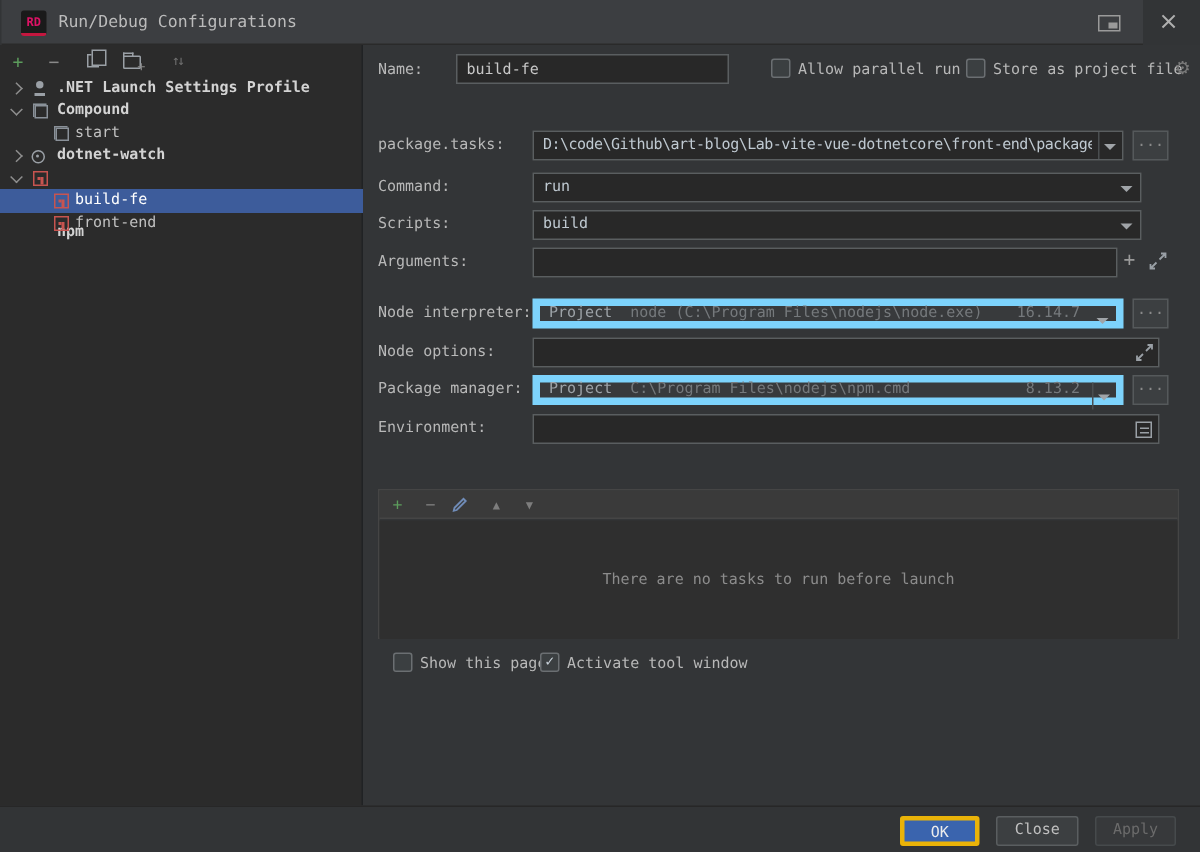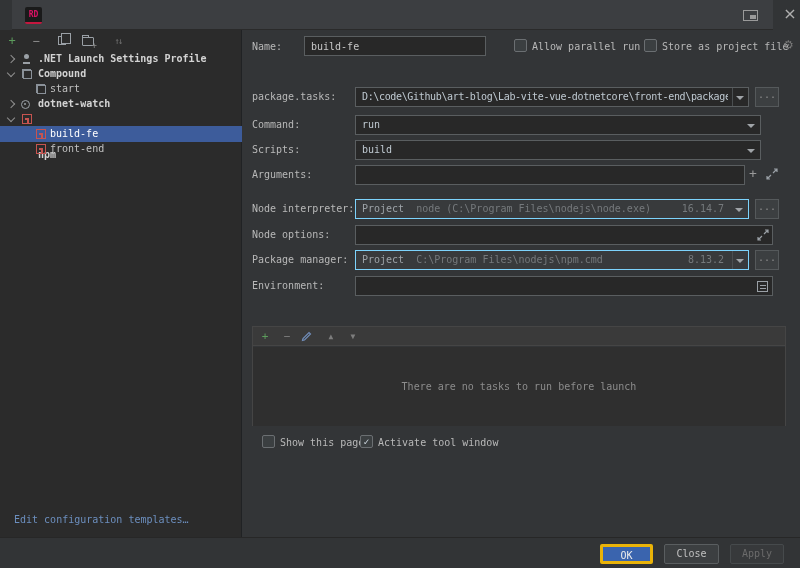--- a/index.html
+++ b/index.html
@@ -7,21 +7,21 @@
   body {
     font-family:"DejaVu Sans Mono", monospace;
     font-size:10px;
     background:#323436;
     color:#BBBBBB;
     position:relative;
     -webkit-font-smoothing:antialiased;
   }
 
   
-  .titlebar { position:absolute; top:0; left:12px; width:761px; height:30px;
+  .titlebar { position:absolute; top:0; left:1px; width:761px; height:30px;
     background:#3C3E41; border-bottom:1px solid #2A2A2A;padding-left:23px; }
   .logo { position:absolute; left:13px; top:7px; width:17px; height:17px;
     background:#1A1A1A; border-radius:2px; color:#DD1265; font-weight:bold;
     font-size:8px; text-align:center; line-height:15px; letter-spacing:0;
     border-bottom:2px solid #C4173F; }
   .win-title { position:absolute; left:38px; top:8px; font-size:11px; color:#BBBBBB; }
   .float-icon { position:absolute; left:731px; top:10px; width:15px; height:11px;
     border:1px solid #9A9A9A; }
   .float-icon::after { content:""; position:absolute; right:1px; bottom:1px;
     width:6px; height:4px; background:#9A9A9A; }
@@ -88,21 +88,21 @@
   .field input { background:transparent; border:none; outline:none; color:#C8C8C8;
     font-family:inherit; font-size:inherit; width:100%; }
   .combo-arrow { position:absolute; right:5px; top:8px; width:0; height:0;
     border-left:4px solid transparent; border-right:4px solid transparent;
     border-top:4px solid #A0A4A8; }
   .arrow-seg { position:absolute; right:0; top:0; width:16px; height:18px;
     border-left:1px solid #4A4E50; }
   .arrow-seg .combo-arrow { right:4px; }
   .dots-btn { position:absolute; width:24px; height:20px; background:#3C3F41;
     border:1px solid #55595B; color:#8A8A8A; text-align:center; line-height:14px; }
-  .combo-dim { background:#383A3C; border:1px solid #7dd3fc; }
+  .combo-dim { background:#383A3C; border:5px solid #7dd3fc; }
   .combo-dim .pref { color:#9DA3A8; margin-right:12px; }
   .combo-dim .pathtxt { color:#75797C; }
   .combo-dim .ver { color:#75797C; margin-left:auto; padding-right:18px; }
   .cbx { position:absolute; width:13px; height:13px; background:#3B3F41;
     border:1px solid #6B6F72; border-radius:2px; text-align:center; line-height:12px;
     color:#C7D0D8; font-size:10px; }
   .cblabel { position:absolute; color:#B8B8B8; }
   .gear { position:absolute; color:#7A7A7A; font-size:12px;
     font-family:"DejaVu Sans", sans-serif; }
   .plus-mini { position:absolute; color:#9A9A9A; font-size:13px; }
@@ -137,20 +137,21 @@
   .btn-close { background:#3C3F41; border:1px solid #5A5E60; color:#C0C0C0; }
   .btn-apply { background:#37393B; border:1px solid #464A4C; color:#6B6B6B; }
 
   svg { display:block; }
 </style>
 </head>
 <body>
 
 <div class="titlebar">
   <div class="logo">RD</div>
+  <div class="win-title">Run/Debug Configurations</div>
   <div class="float-icon"></div>
   <div class="close-x">×</div>
 </div>
 
 <div class="leftpanel">
 
   <div class="tree-toolbar">
     <div class="tbi green" style="left:4px;">+</div>
     <div class="tbi" style="left:28px;">−</div>
     <div class="icon-copy" style="left:58px;"></div>
@@ -190,21 +191,20 @@
   <div class="tree-row sel" style="top:96px;">
     <span class="npm-ic" style="left:36px;"></span>
     <span class="t-norm" style="position:absolute;left:50px;">build-fe</span>
   </div>
 
   <div class="tree-row" style="top:111px;">
     <span class="npm-ic" style="left:36px;"></span>
     <span class="t-norm" style="position:absolute;left:50px;">front-end</span>
   </div>
 
-  <div class="edit-link">Edit configuration templates…</div>
 </div>
 
 <div class="rightpanel">
 
   <span class="flabel" style="top:11px;">Name:</span>
   <div class="field" style="left:62px; top:6px; width:182px;">
     <input value="build-fe" style="">
   </div>
   <div class="cbx" style="left:272px; top:9px;"></div>
   <span class="cblabel" style="left:290px; top:11px;">Allow parallel run</span>

